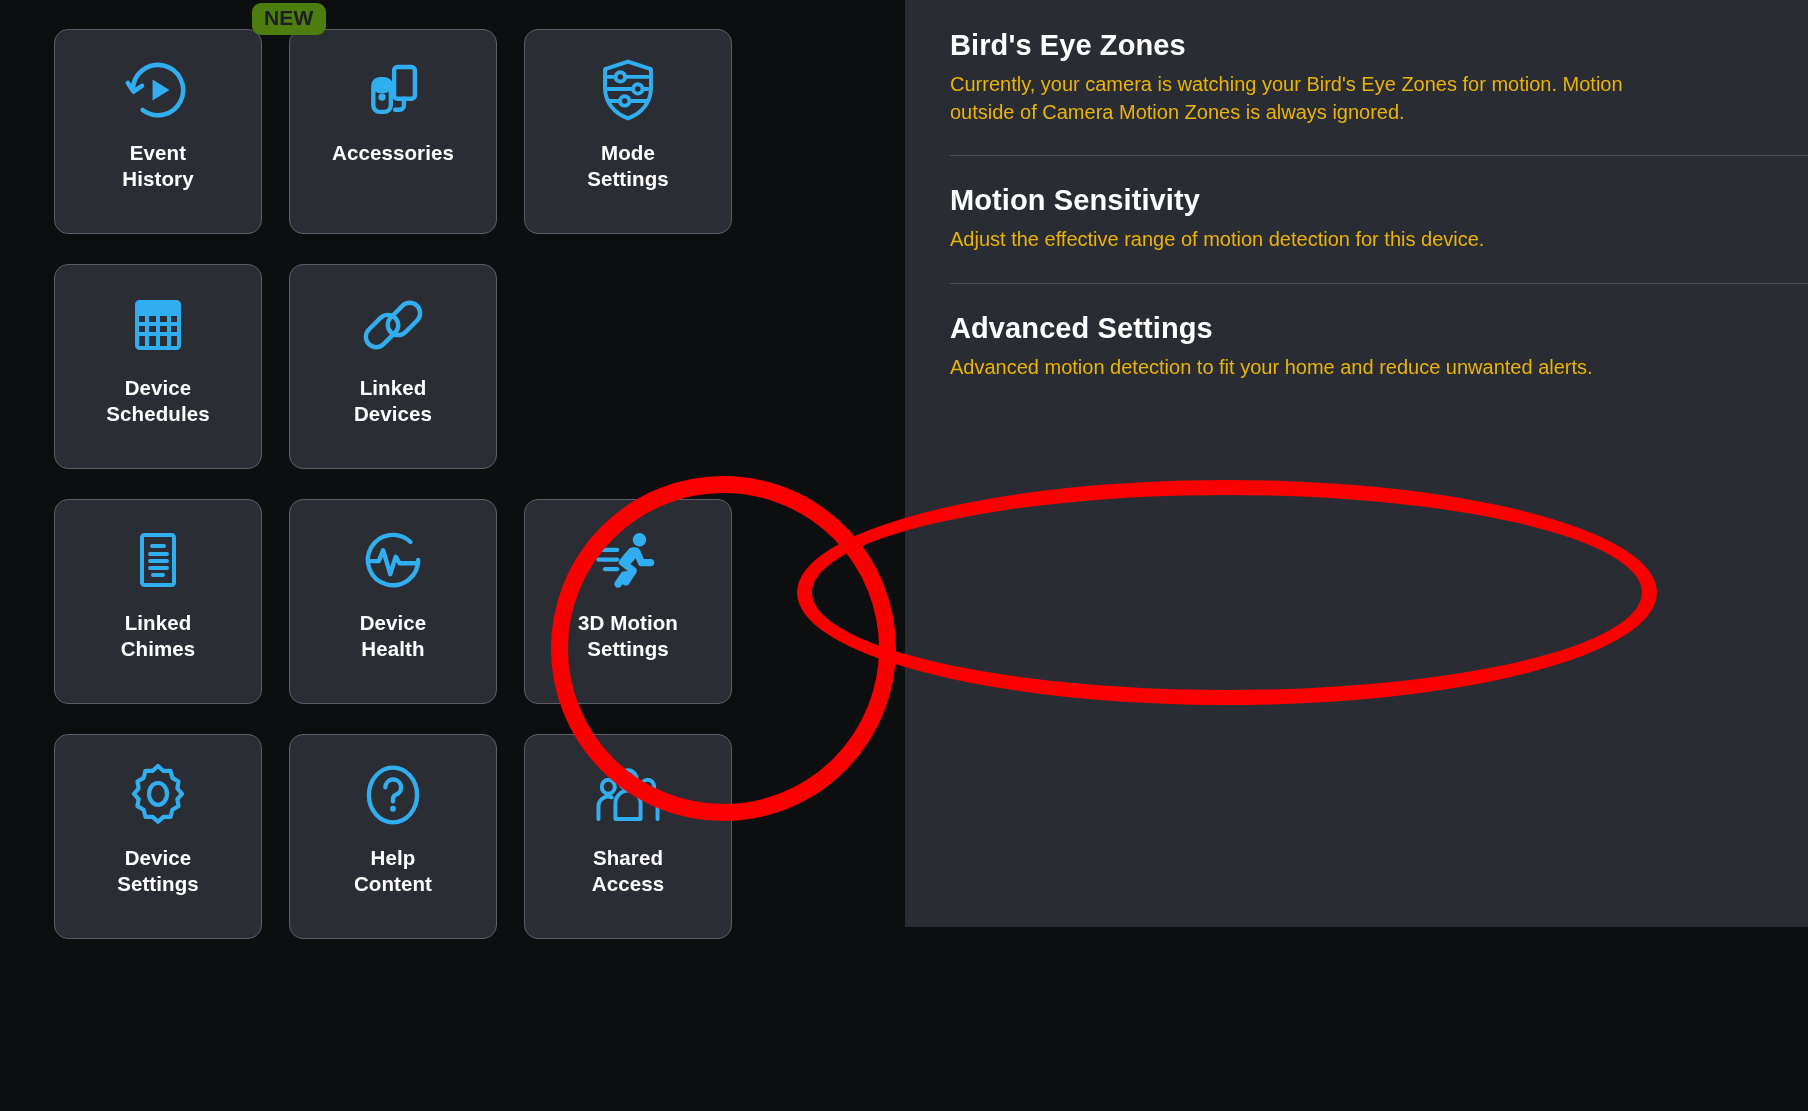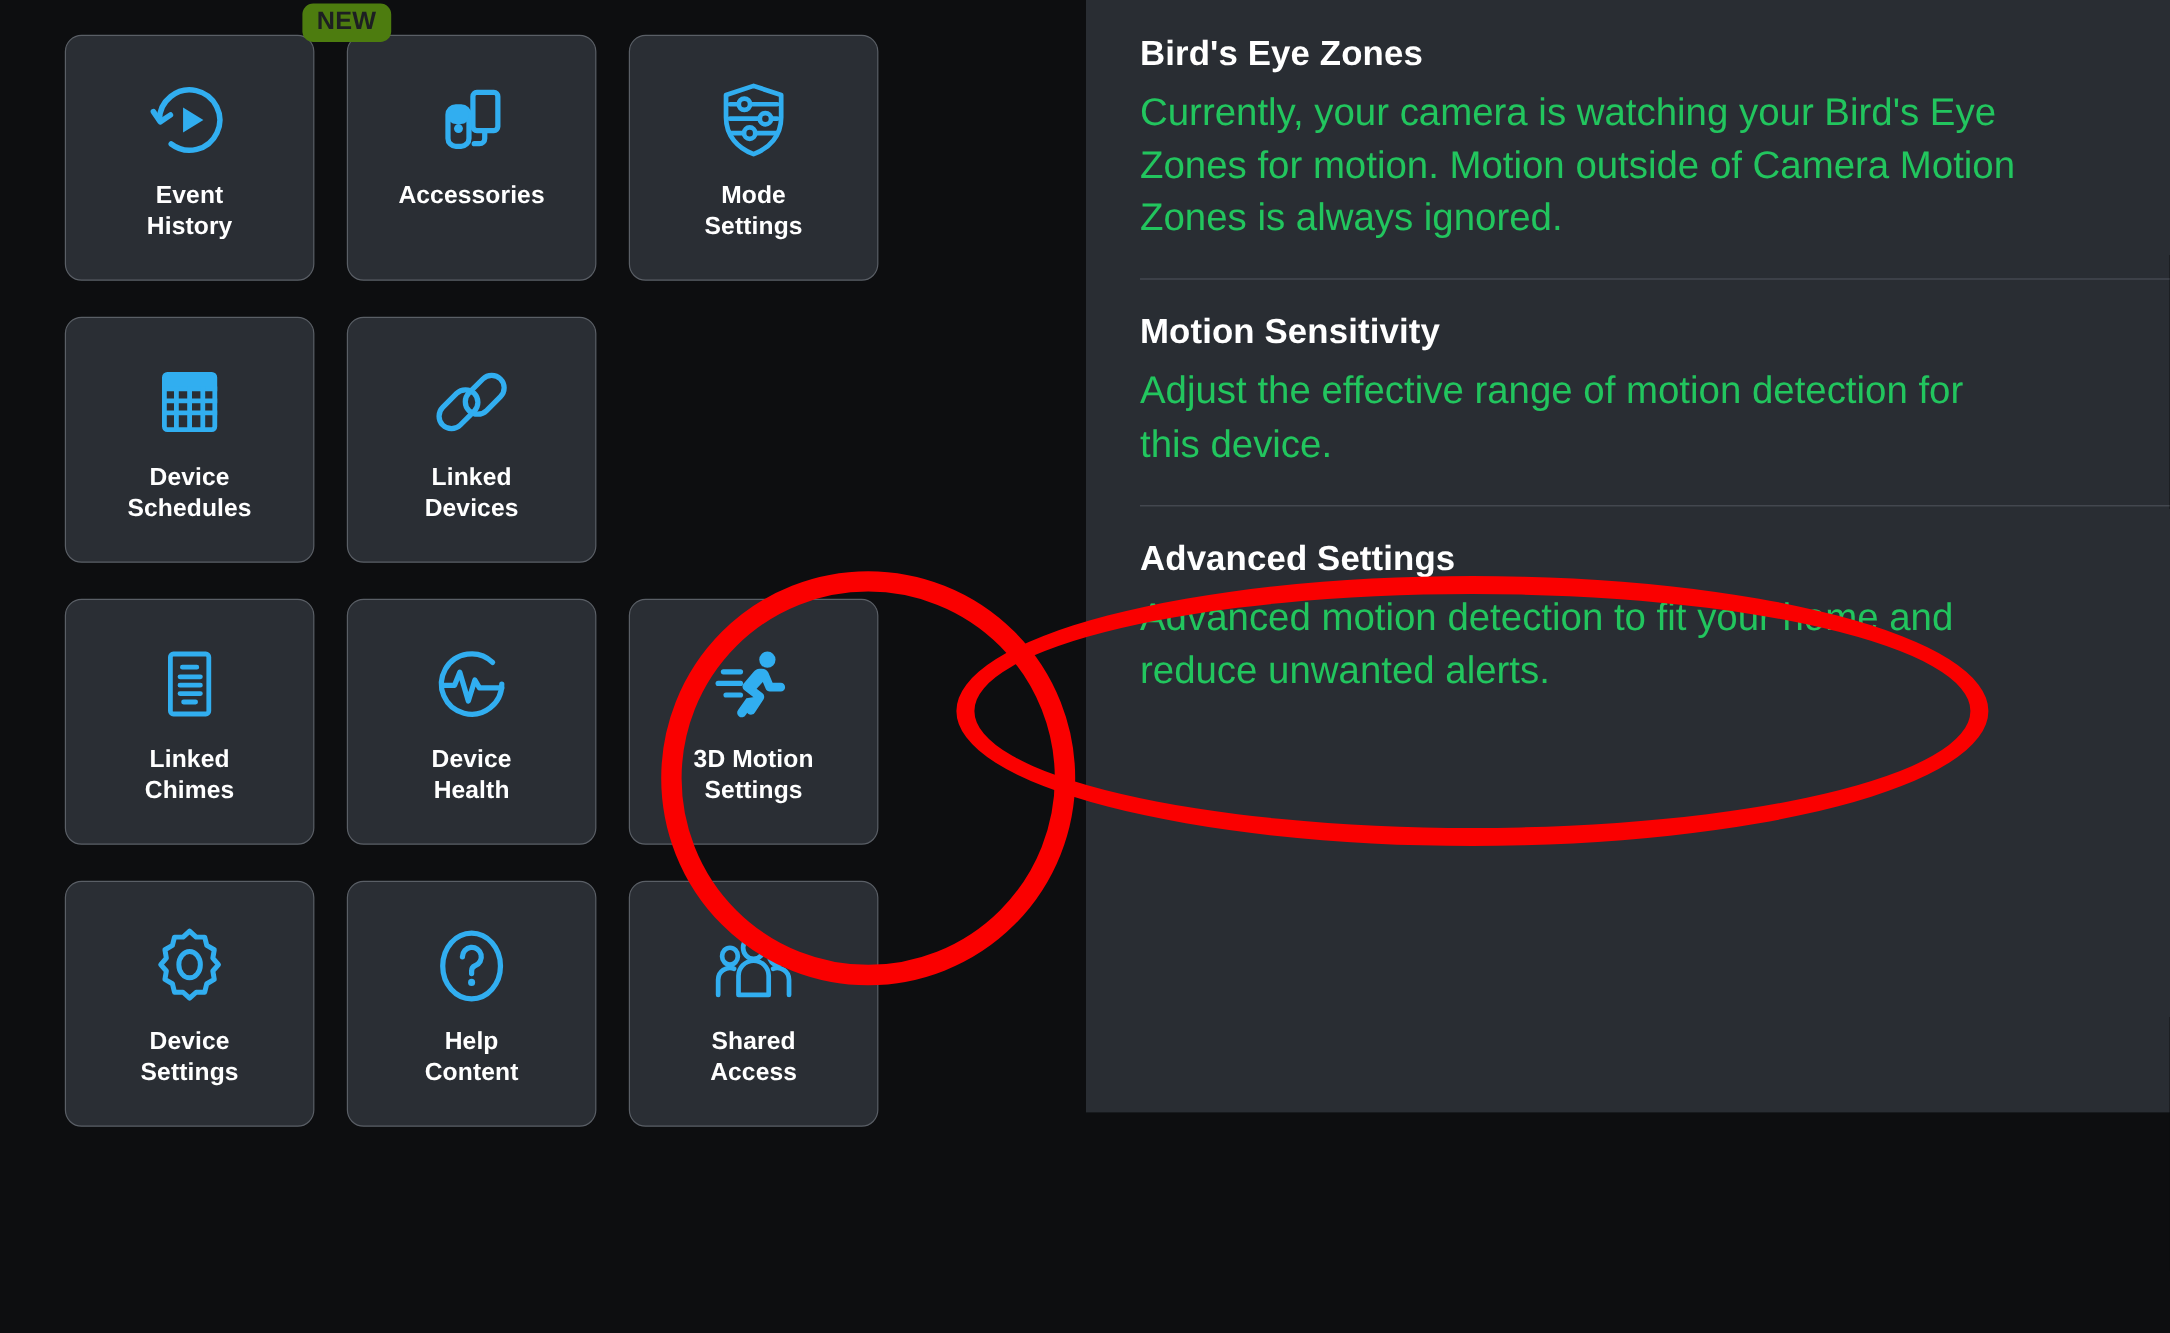--- a/index.html
+++ b/index.html
@@ -34,21 +34,21 @@
     position: absolute;
     inset: 0;
     background: #2a2e34;
     border: 1px solid #5a5f66;
     border-radius: 14px;
     display: flex;
     flex-direction: column;
     align-items: center;
     justify-content: flex-start;
     box-sizing: border-box;
-    padding-top: 34px;
+    padding-top: 24px;
     cursor: pointer;
   }
   .tile-icon {
     width: 72px;
     height: 72px;
     display: flex;
     align-items: center;
     justify-content: center;
     color: #31aef0;
   }
@@ -106,22 +106,22 @@
     padding: 29px 0 29px 0;
   }
   .setting-title {
     color: #ffffff;
     font-size: 29px;
     font-weight: bold;
     letter-spacing: .1px;
     margin: 0 0 9px 0;
   }
   .setting-desc {
-    color: #22c55e;
-    font-size: 32px;
+    color: #eab308;
+    font-size: 20px;
     line-height: 1.38;
     max-width: 735px;
     margin: 0;
     font-weight: 400;
   }
   .row-value {
     position: absolute;
     right: 68px;
     top: 32px;
     color: #9aa0a6;

